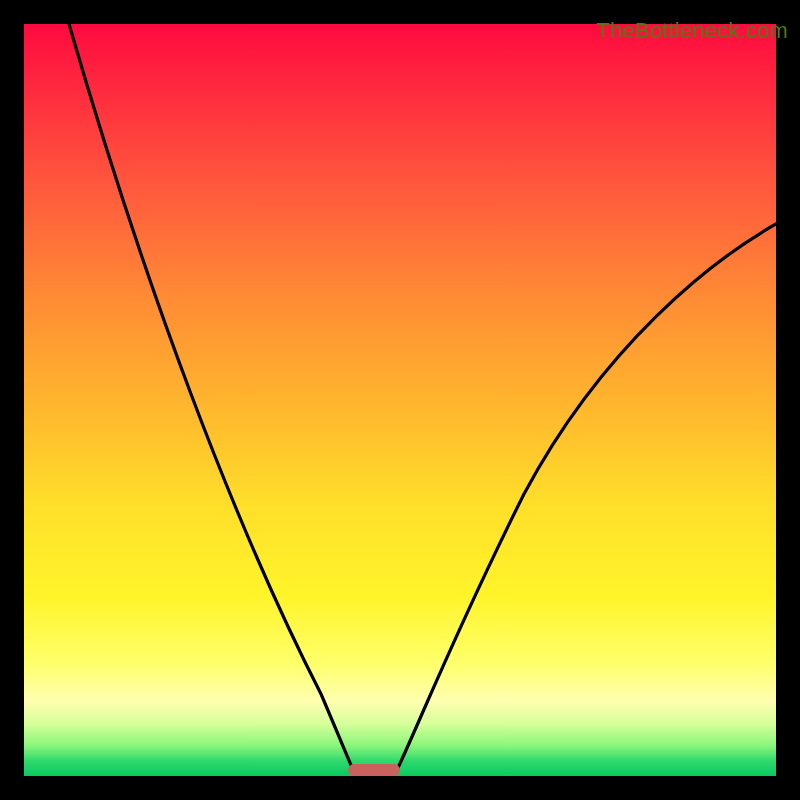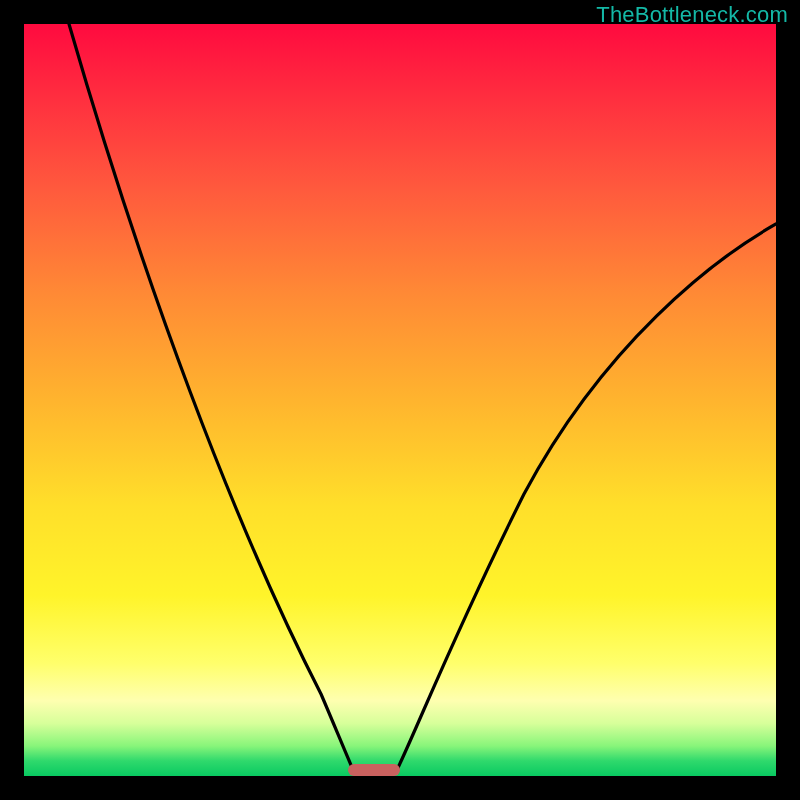--- a/index.html
+++ b/index.html
@@ -28,23 +28,23 @@
       #ffff6b 85%,
       #feffb0 90%,
       #d7ff9a 93%,
       #88f57a 96%,
       #2fd96c 98%,
       #09c961 100%
     );
   }
   .watermark {
     position: absolute;
-    top: 2px;
+    top: 18px;
     right: 12px;
-    color: #14b8a6;
+    color: #4d7c0f;
     font-size: 22px;
     font-weight: 500;
     letter-spacing: 0.2px;
     user-select: none;
   }
   svg {
     position: absolute;
     left: 0;
     top: 0;
   }

